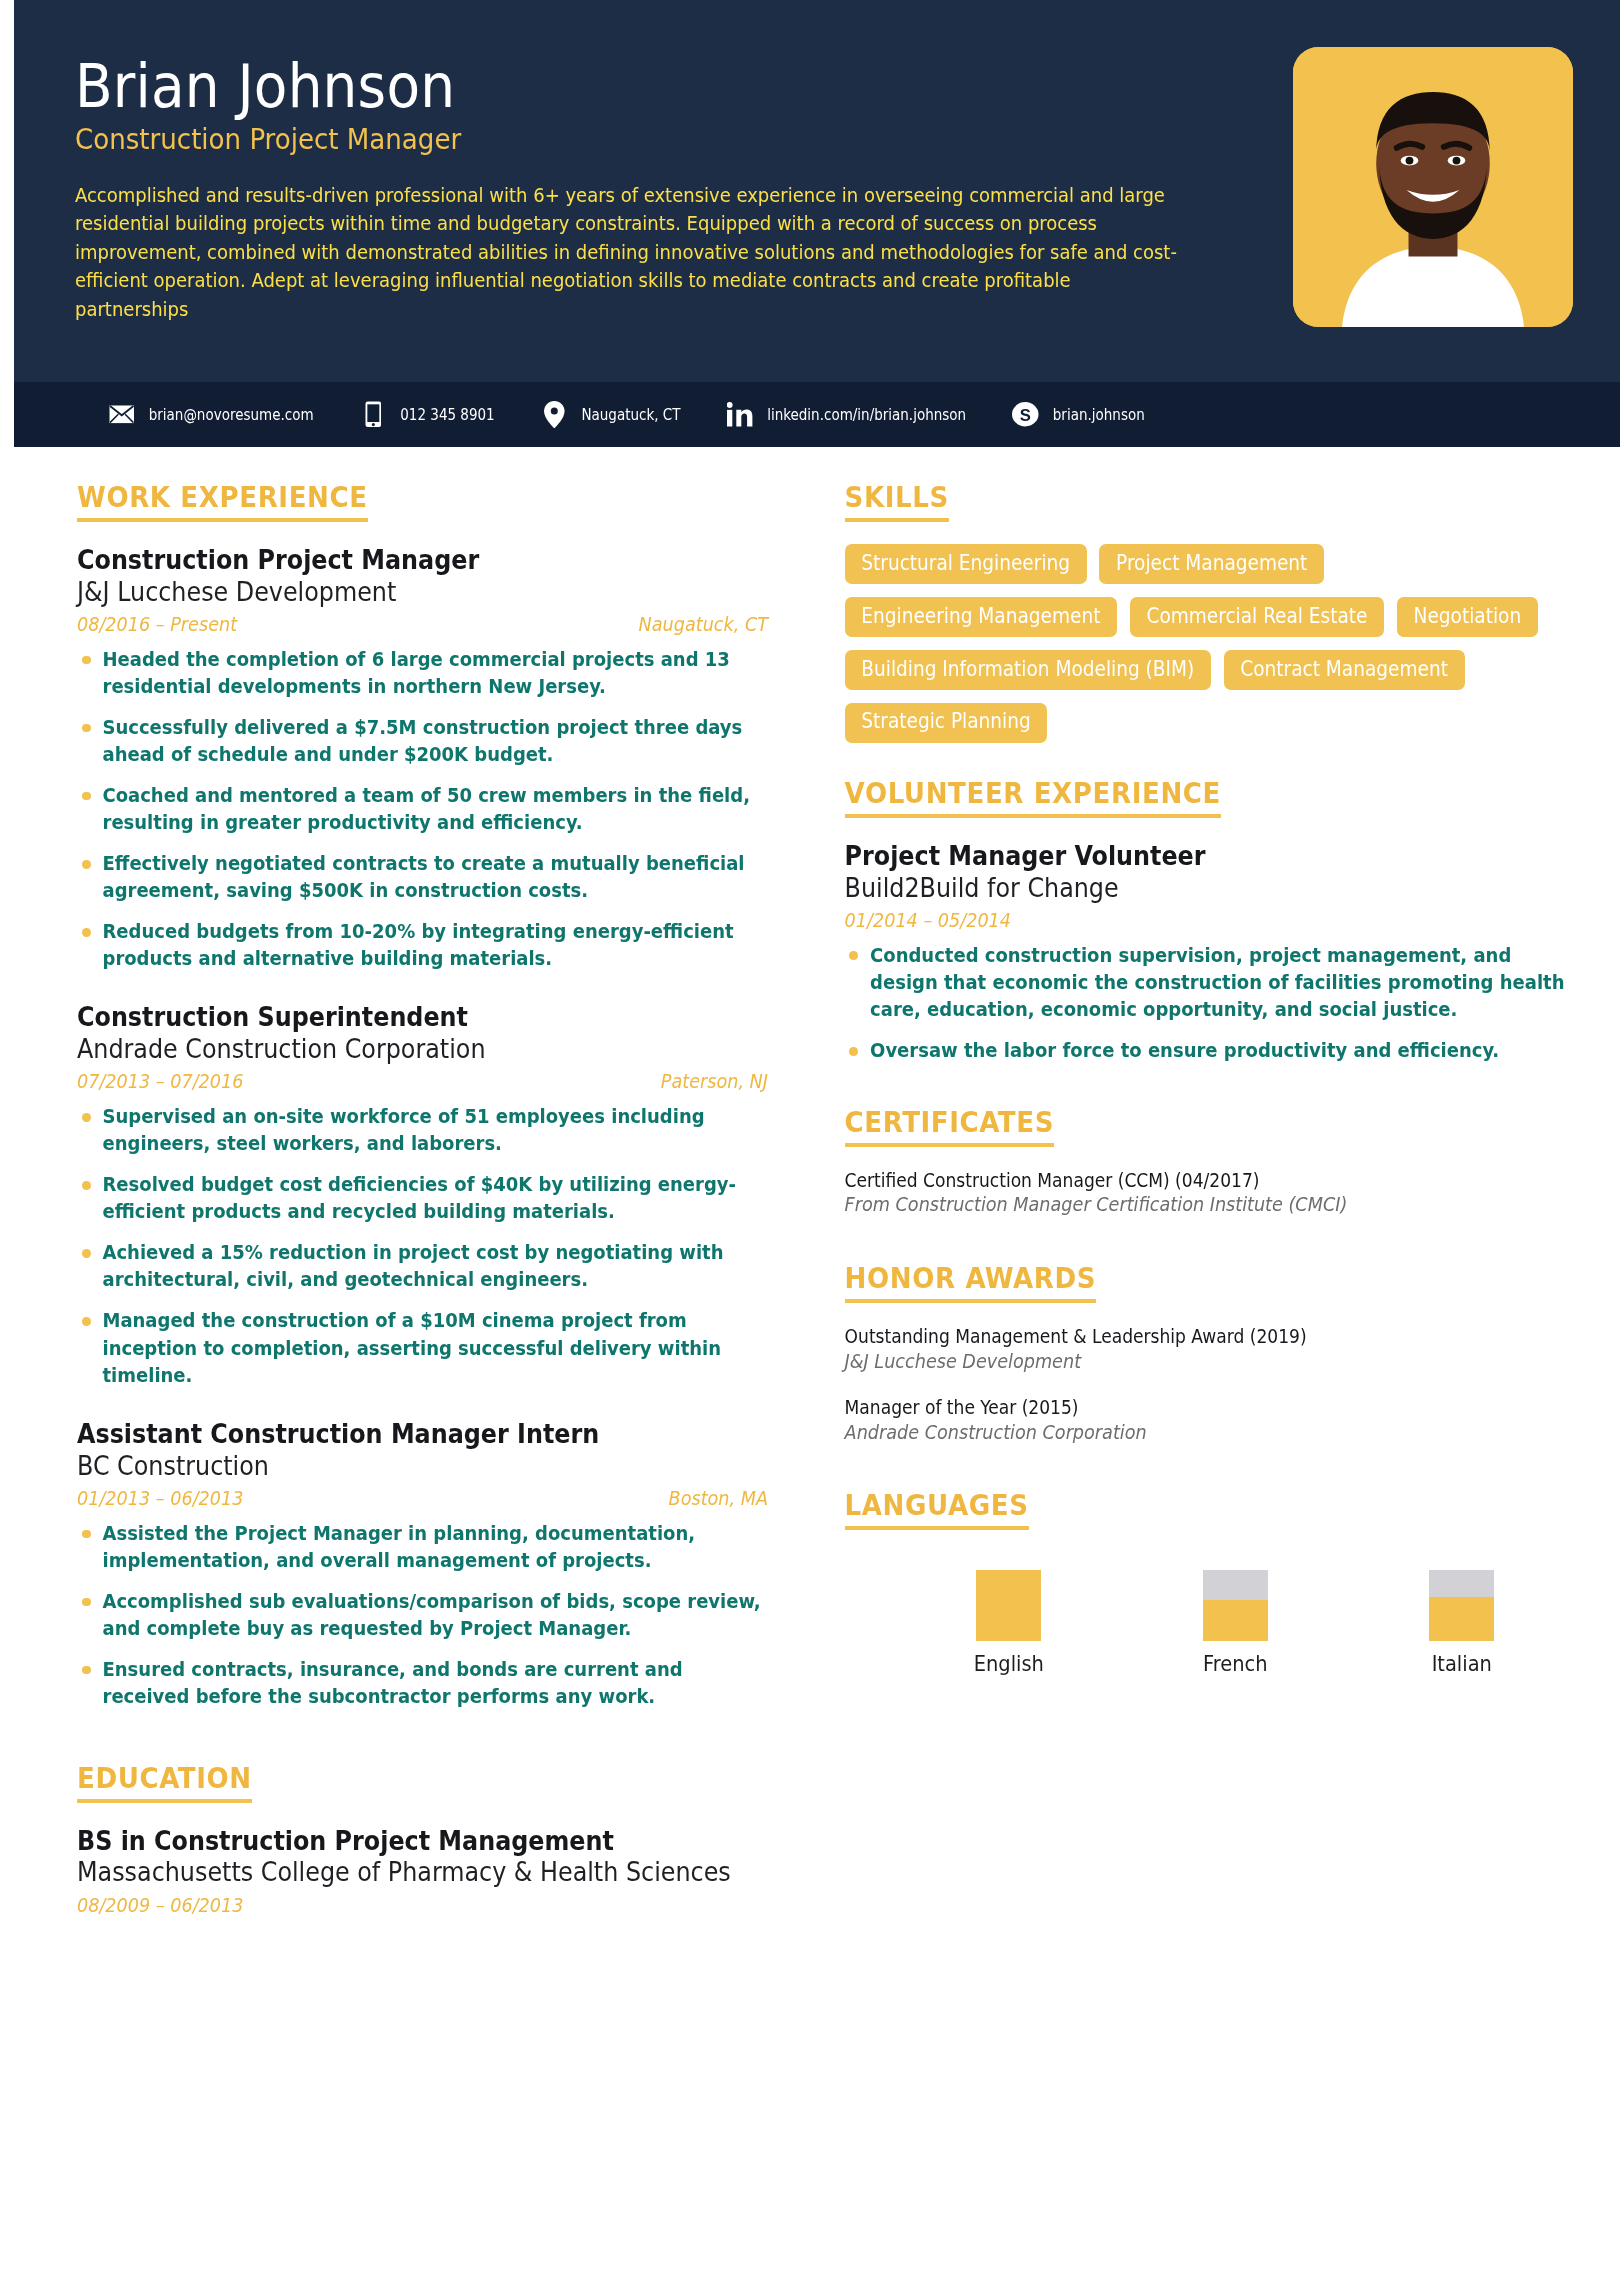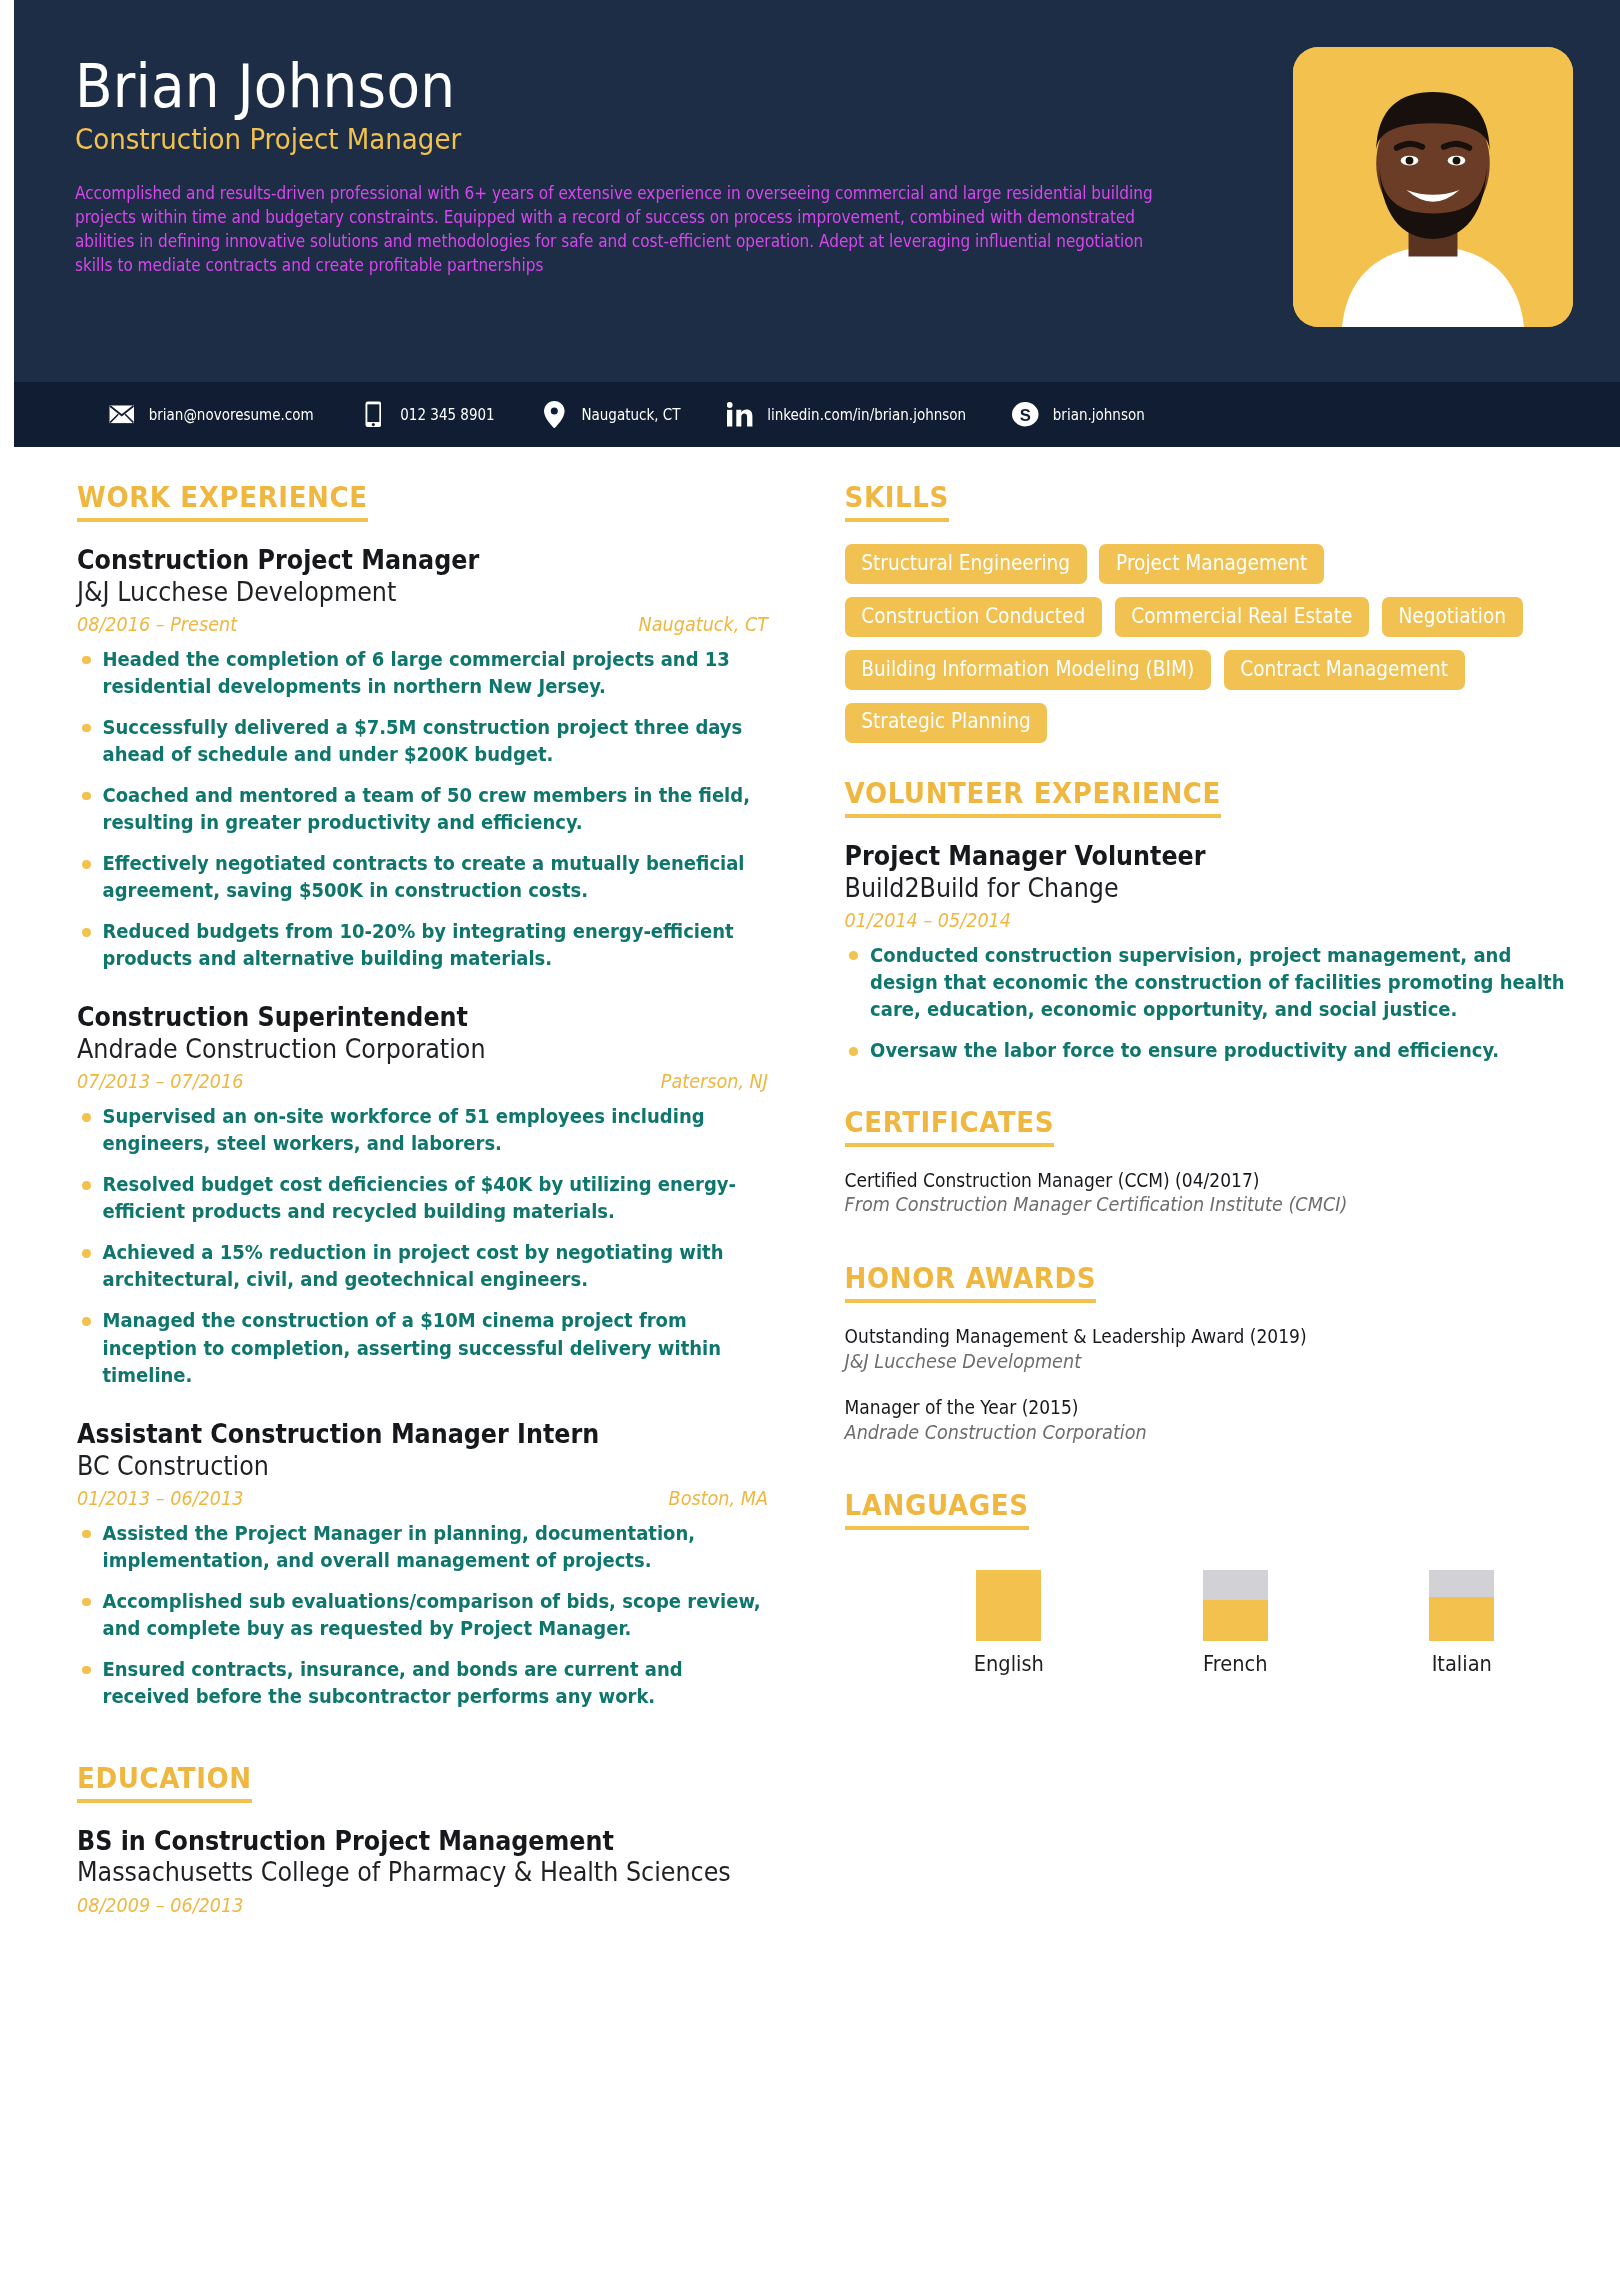--- a/index.html
+++ b/index.html
@@ -43,23 +43,23 @@
     font-stretch:condensed;
   }
   .job-title{
     font-size:29px;
     color:var(--accent);
     margin:0 0 25.5px 0;
     font-weight:400;
     line-height:1.1;
   }
   .summary{
-    font-size:17px;
+    font-size:20px;
     line-height:1.42;
-    color:#d946ef;
+    color:#fde047;
     margin:0;
     max-width:1108px;
     font-weight:400;
   }
   .photo-frame{
     width:280px;height:280px;
     background:var(--accent);
     border-radius:25.5px;
     flex:0 0 auto;
     overflow:hidden;
@@ -375,21 +375,21 @@
 
     </div>
 
     <div class="col-right">
 
       <div class="section">
         <div class="sec-head">SKILLS</div>
         <div class="chips">
           <span class="chip">Structural Engineering</span>
           <span class="chip">Project Management</span>
-          <span class="chip">Construction Conducted</span>
+          <span class="chip">Engineering Management</span>
           <span class="chip">Commercial Real Estate</span>
           <span class="chip">Negotiation</span>
           <span class="chip">Building Information Modeling (BIM)</span>
           <span class="chip">Contract Management</span>
           <span class="chip">Strategic Planning</span>
         </div>
       </div>
 
       <div class="section">
         <div class="sec-head">VOLUNTEER EXPERIENCE</div>

